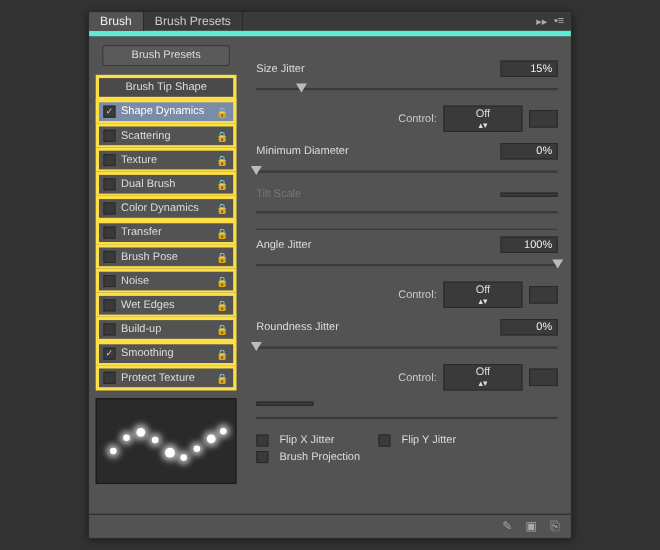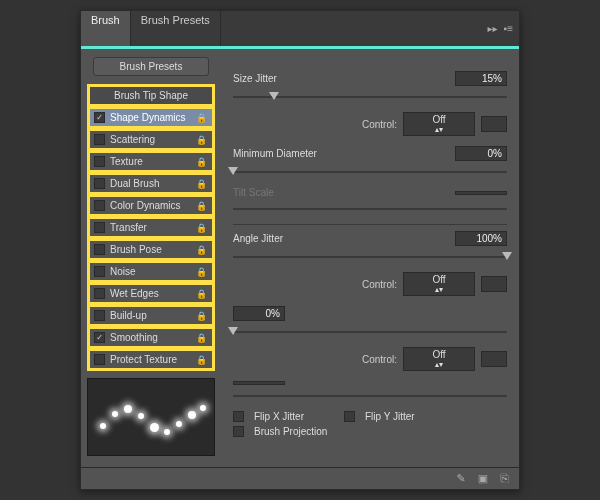--- a/index.html
+++ b/index.html
@@ -1,18 +1,18 @@
 <!DOCTYPE html>
 <html><head>
 <meta charset="utf-8">
 <style>
 * { margin: 0; padding: 0; box-sizing: border-box; font-family: "Segoe UI", Arial, sans-serif; }
 body { background: #333; display: flex; justify-content: center; align-items: center; width: 600px; height: 500px; }
 .panel { width: 440px; height: 480px; background: #535353; border: 1px solid #2a2a2a; box-shadow: 0 2px 8px rgba(0,0,0,0.5); position: relative; }
-.tabs { display: flex; background: #3a3a3a; border-bottom: 3px solid #5eead4; height: 38px; }
+.tabs { display: flex; background: #3a3a3a; border-bottom: 5px solid #5eead4; height: 22px; }
 .tab { padding: 3px 10px; font-size: 11px; color: #ccc; cursor: pointer; border-right: 1px solid #2a2a2a; }
 .tab.active { background: #535353; color: #eee; }
 .tab-controls { margin-left: auto; display: flex; align-items: center; gap: 6px; padding-right: 6px; color: #aaa; font-size: 10px; }
 .body { display: flex; height: calc(100% - 44px); }
 .sidebar { width: 140px; padding: 8px 6px; display: flex; flex-direction: column; gap: 0; }
 .presets-btn { background: #5a5a5a; border: 1px solid #3a3a3a; color: #ddd; font-size: 10px; padding: 3px 8px; margin: 0 6px 8px; border-radius: 3px; text-align: center; cursor: pointer; }
 .sb-item { display: flex; align-items: center; font-size: 10px; color: #ddd; padding: 3px 4px; border: 3px solid #fde047; margin-bottom: -1px; background: #535353; cursor: pointer; position: relative; }
 .sb-item.header { background: #4a4a4a; justify-content: center; }
 .sb-item.selected { background: #7a8ca8; color: #fff; }
 .cb { width: 11px; height: 11px; border: 1px solid #2a2a2a; background: #3a3a3a; margin-right: 5px; display: inline-flex; align-items: center; justify-content: center; font-size: 8px; color: #ddd; }
@@ -177,20 +177,21 @@
       <div class="ctrl-row">
         <label>Control:</label>
         <div class="select">
             <span>Off</span>
             <span class="arr">▴▾</span>
           </div>
         <div class="warn"></div>
       </div>
 
       <div class="row">
+        <label>Roundness Jitter</label>
         <div class="val">0%</div>
       </div>
       <div class="slider">
           <div class="track"></div>
           <div class="thumb" style="left:0%"></div>
         </div>
       <div class="ctrl-row">
         <label>Control:</label>
         <div class="select">
             <span>Off</span>

